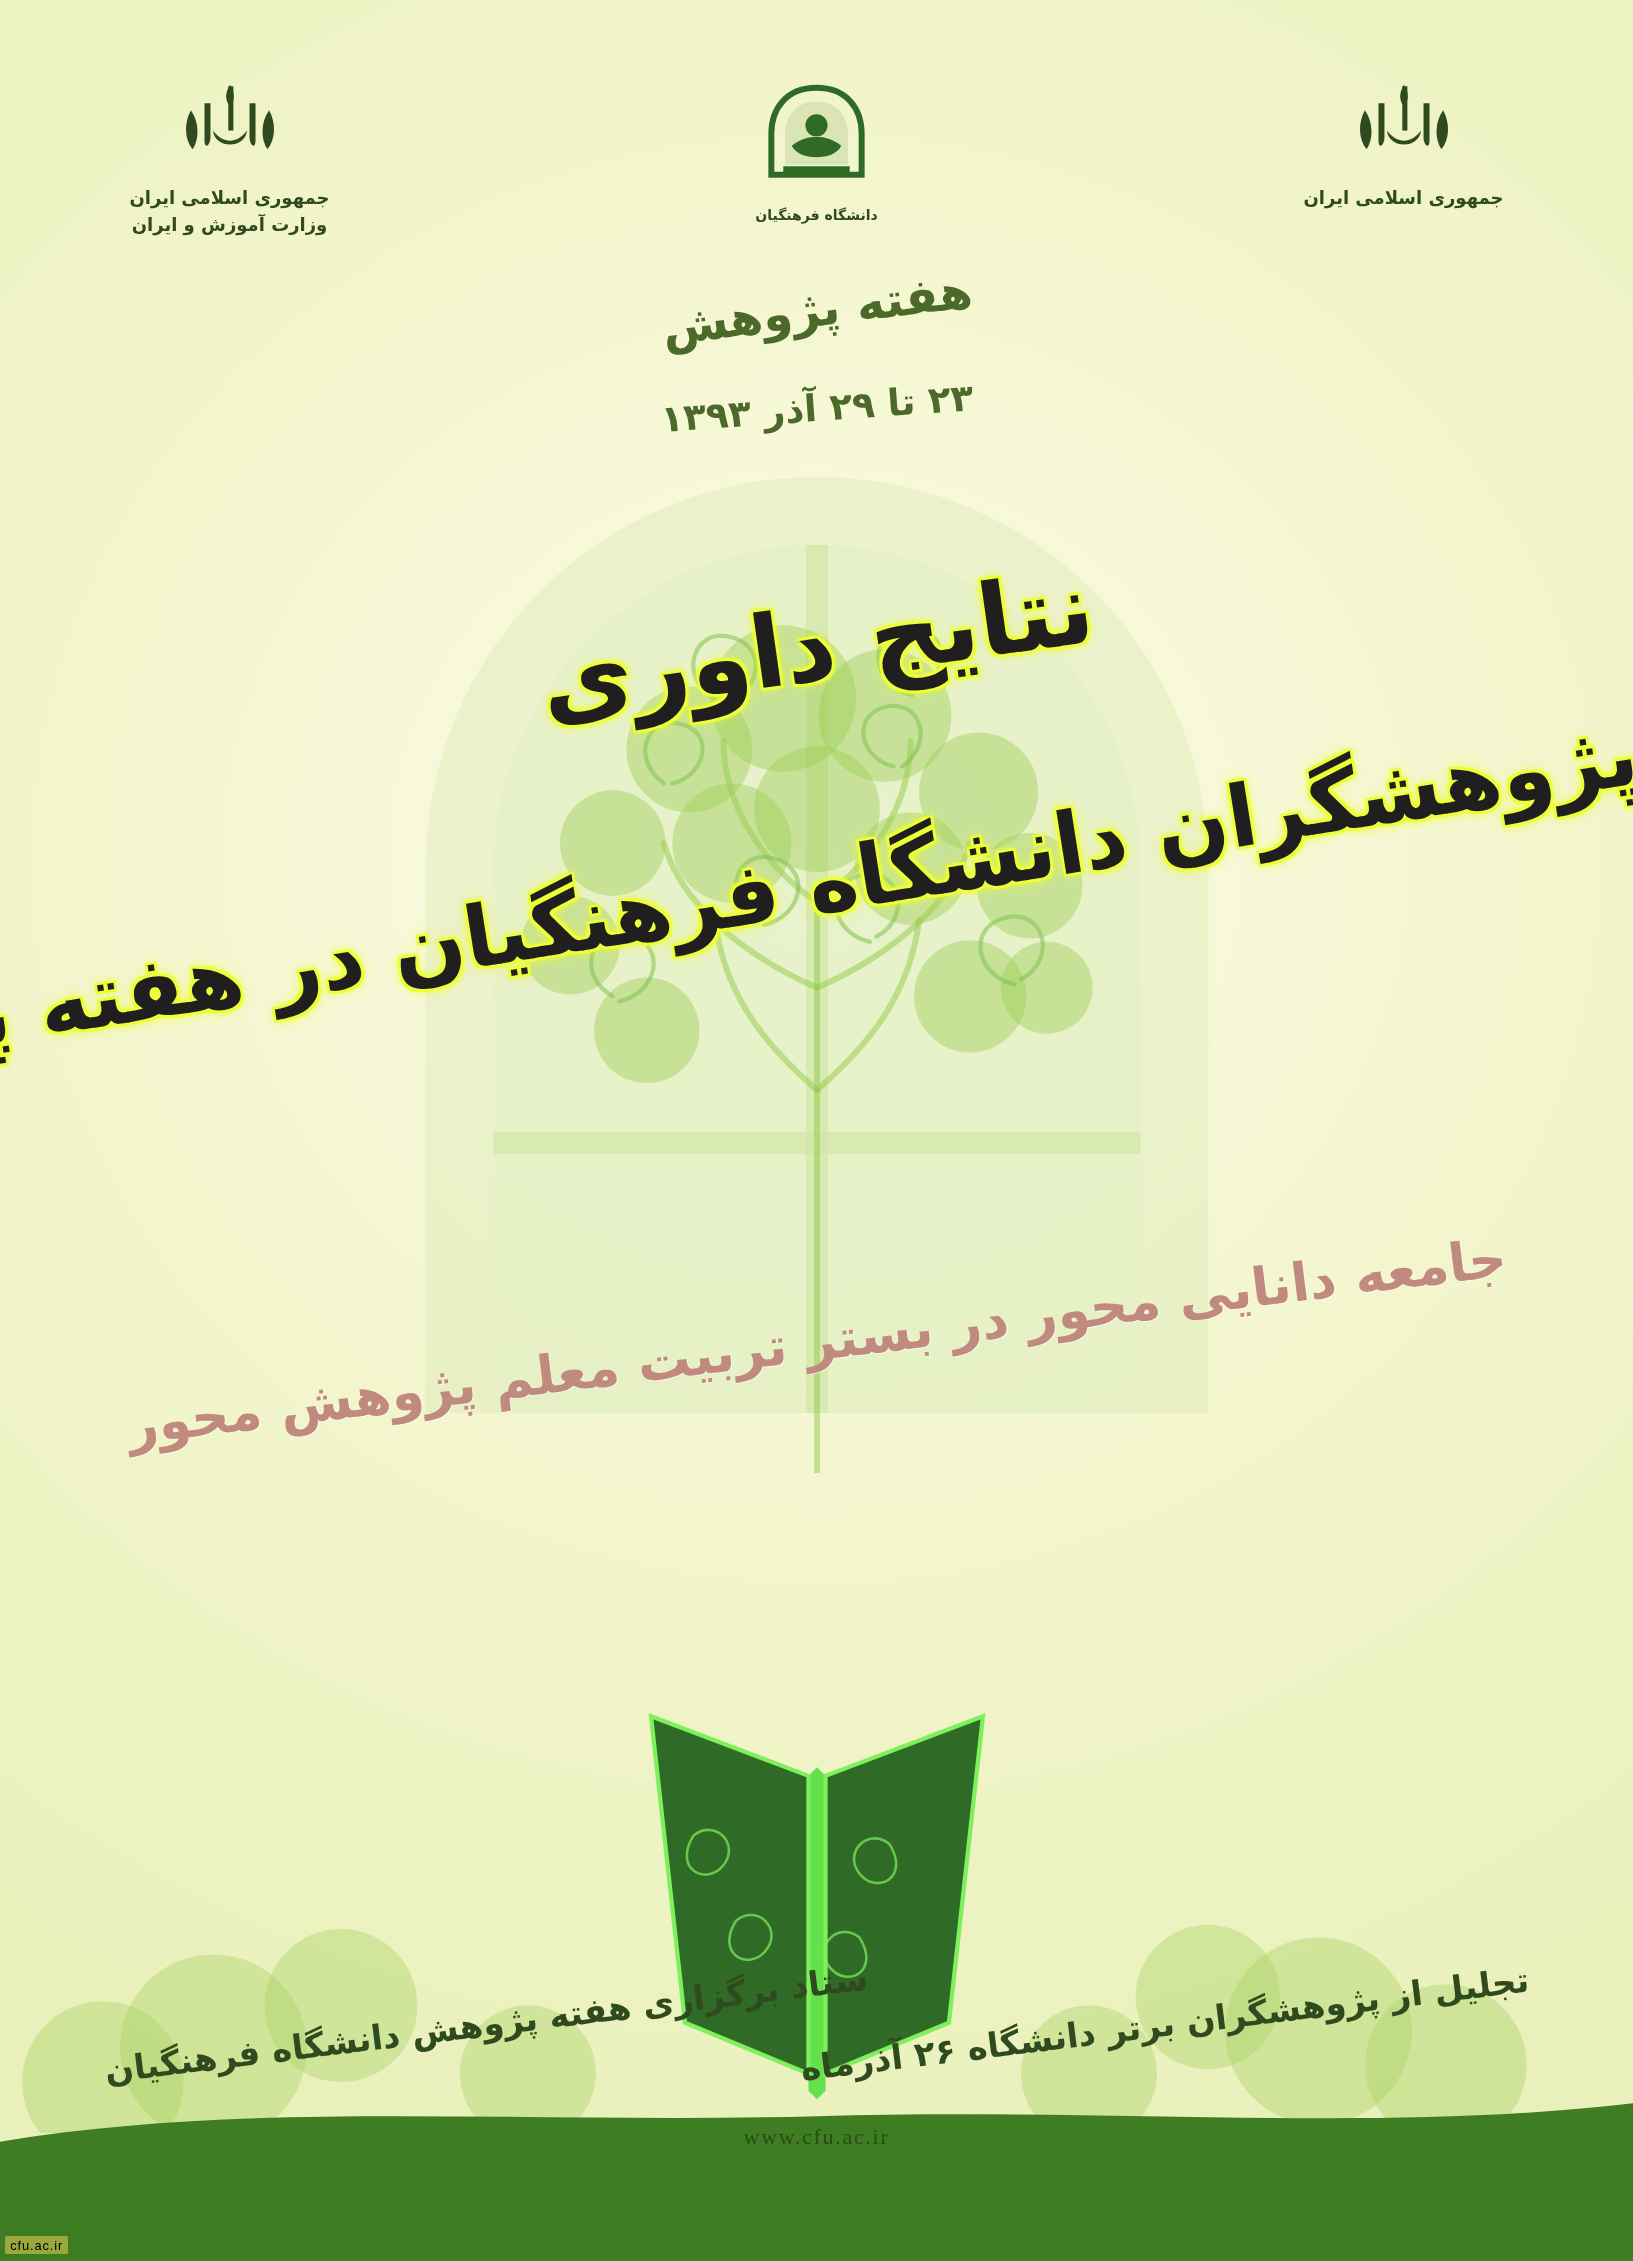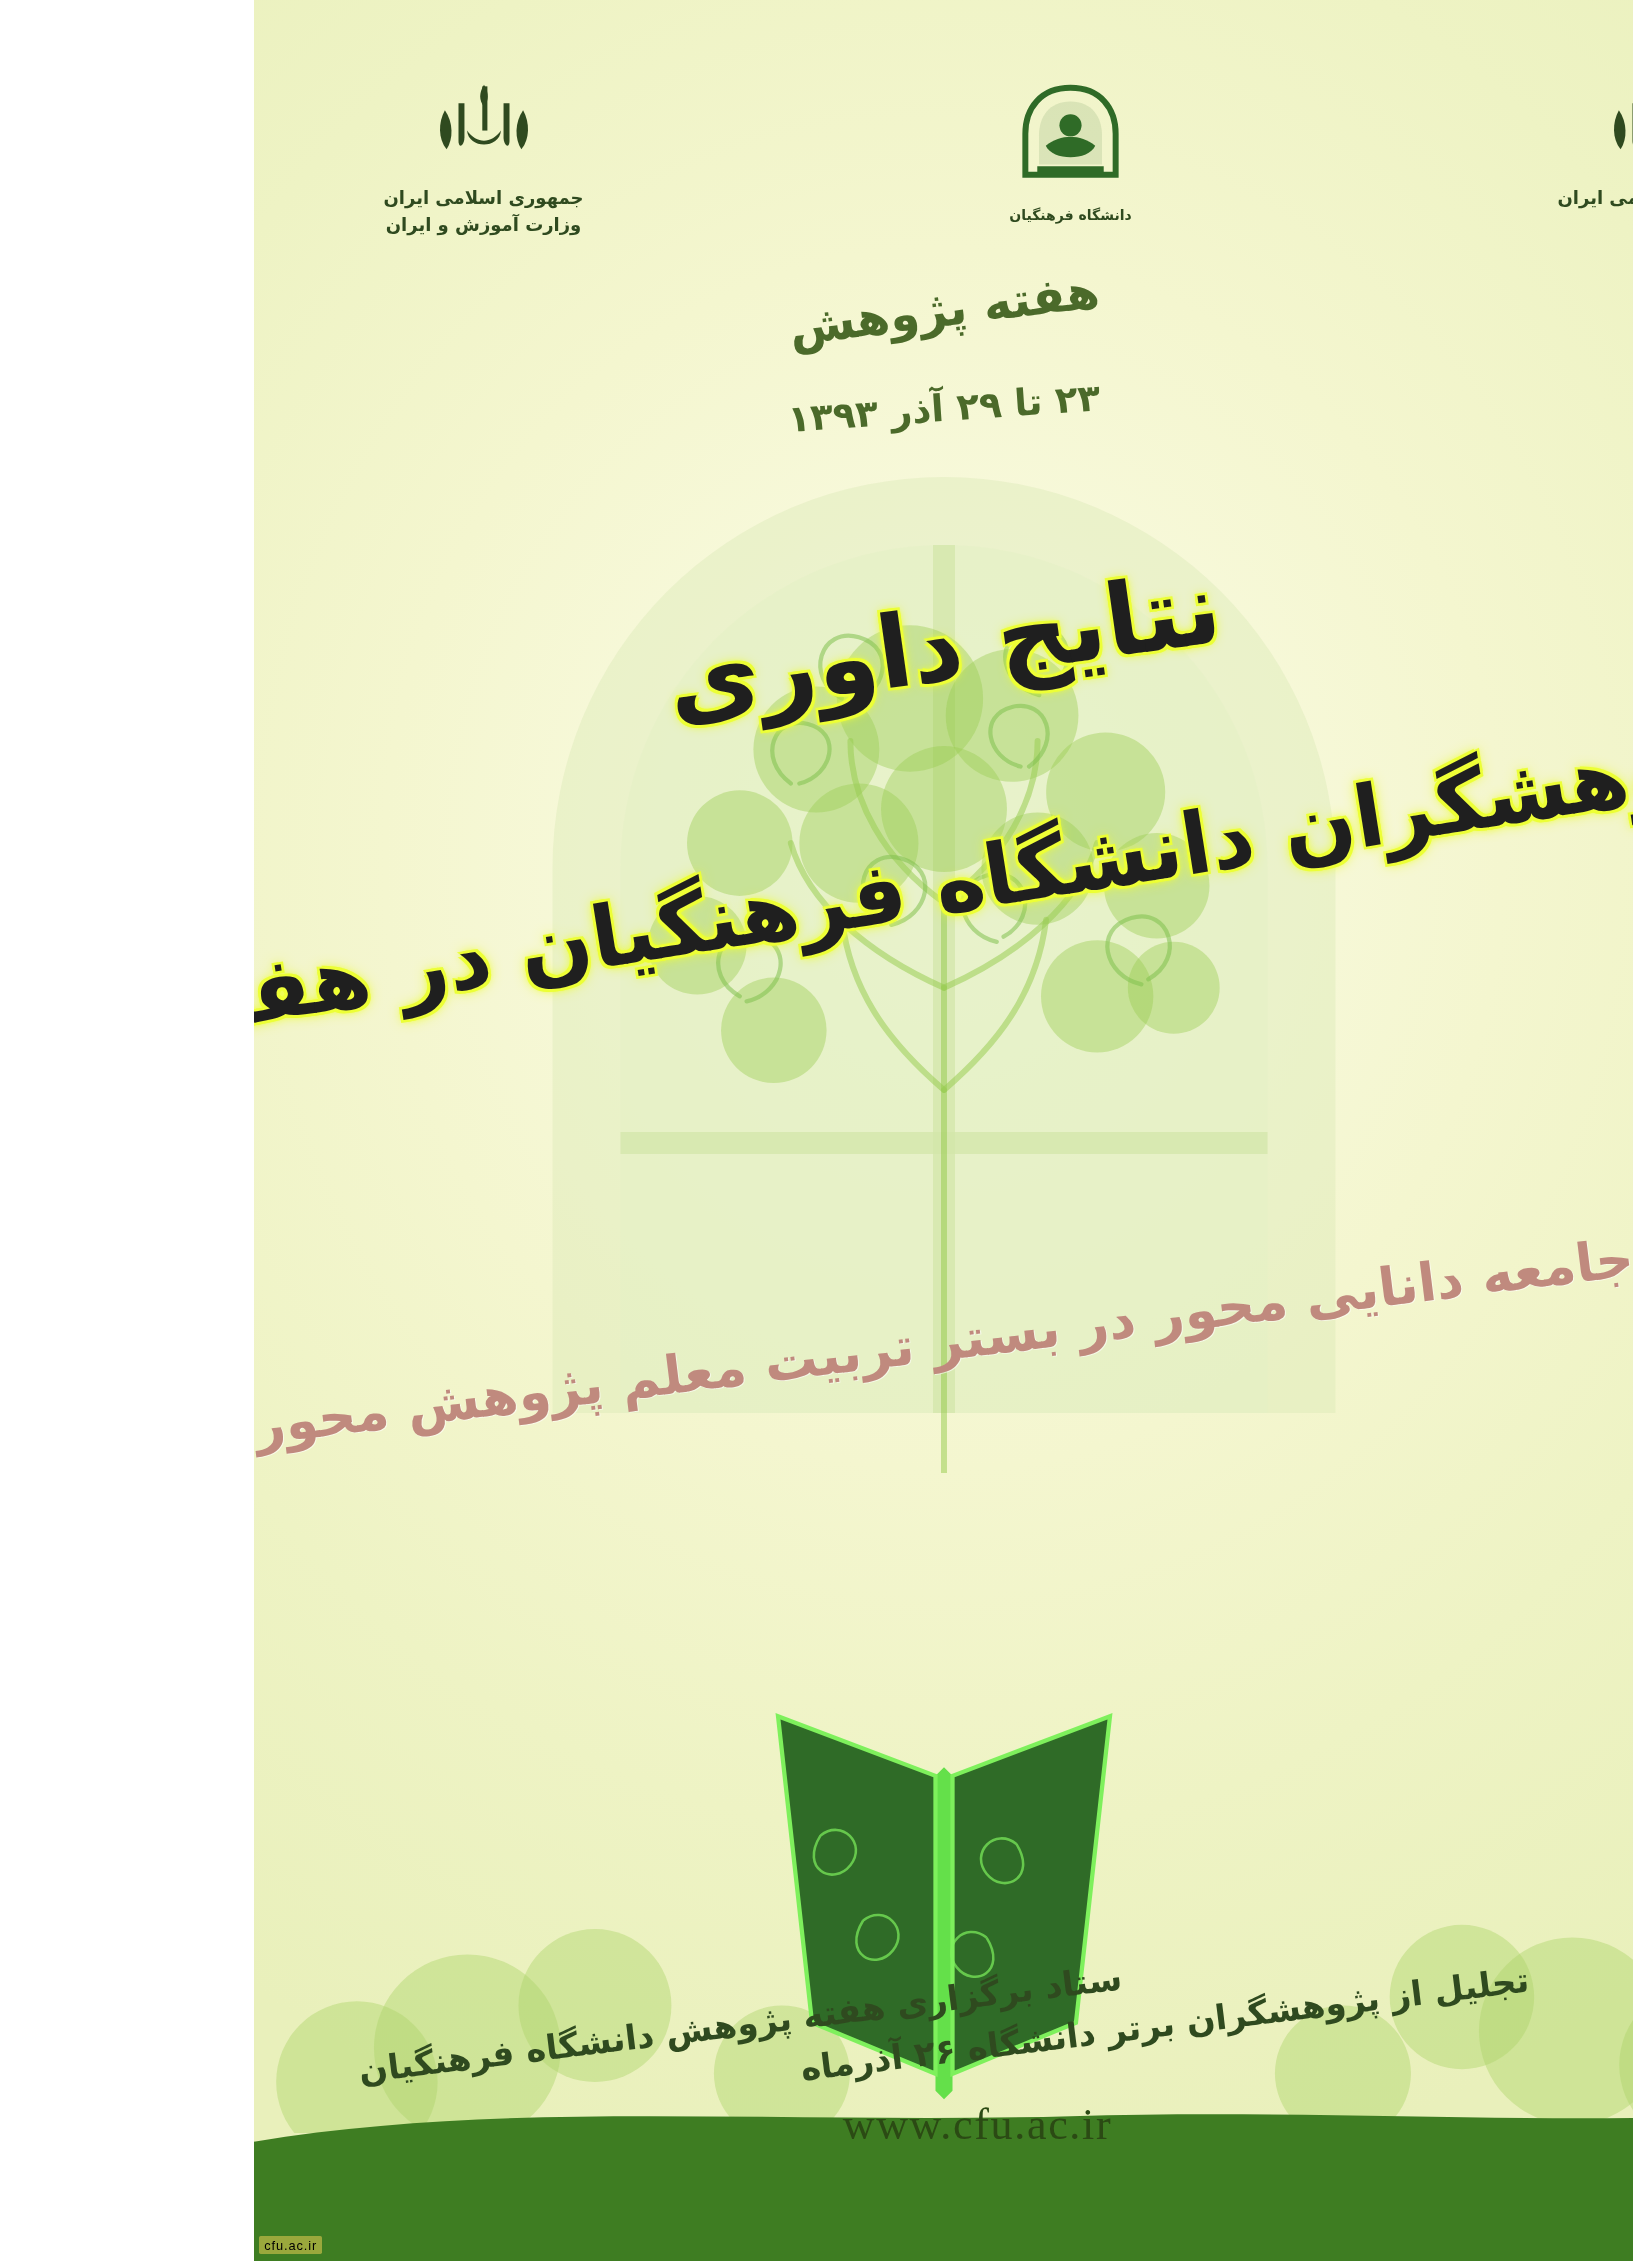--- a/index.html
+++ b/index.html
@@ -5,21 +5,21 @@
   html, body {
     margin: 0;
     padding: 0;
     background: #ffffff;
   }
   body {
     font-family: "DejaVu Sans", sans-serif;
   }
   .poster {
     position: relative;
-    width: 1379px;
+    width: 1633px;
     height: 2261px;
     overflow: hidden;
     background: #f6f8d4;
     background:
       radial-gradient(ellipse 90% 60% at 50% 38%, #fbfce8 0%, #f4f6cf 45%, #eef3c4 72%, #e9f0bb 100%);
   }
 
   
   .arch {
     position: absolute;
@@ -209,26 +209,25 @@
     font-weight: bold;
     color: #2f4a1f;
     transform: rotate(-7deg);
     white-space: nowrap;
   }
   .website {
     position: absolute;
     bottom: 111px;
     left: 50%;
     transform: translateX(-50%);
-    font-size: 44px;
+    font-size: 22px;
     color: #2b4a14;
     letter-spacing: 1.7px;
     font-family: "Liberation Serif", serif;
     direction: ltr;
-    margin-left: 34px;
   }
 
   .watermark {
     position: absolute;
     left: 5.1px;
     bottom: 6.8px;
     font-size: 12.8px;
     color: #000000;
     background: #9aa83c;
     padding: 1.7px 5.1px;

